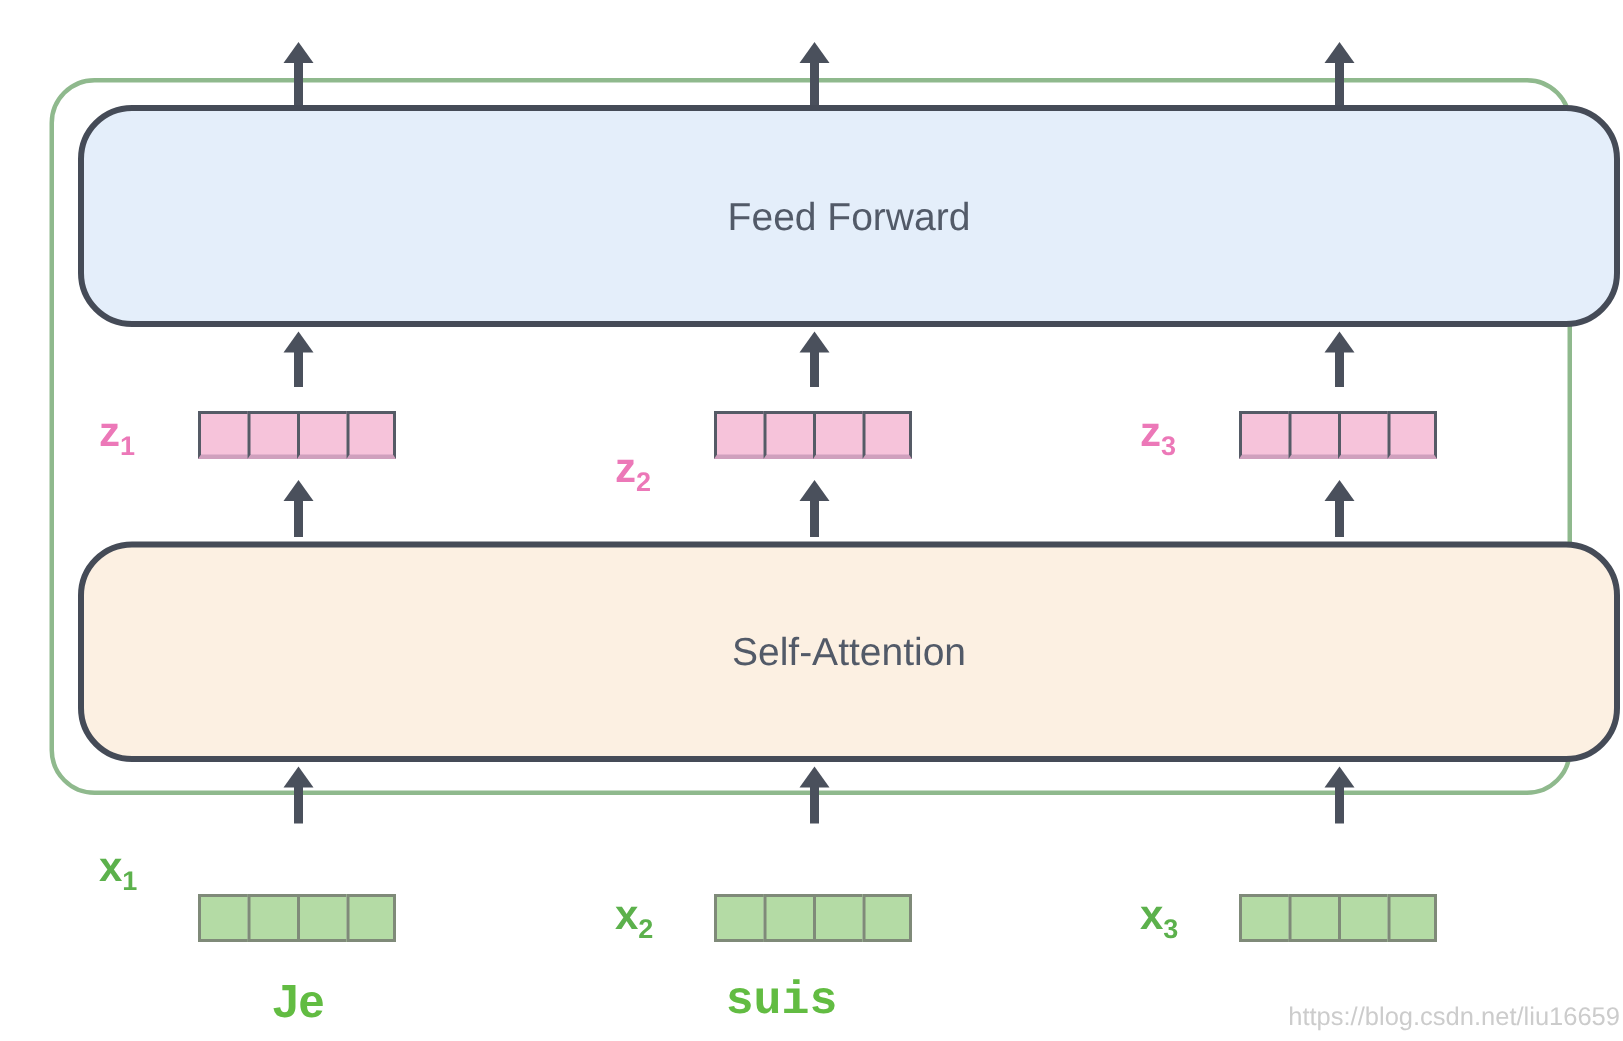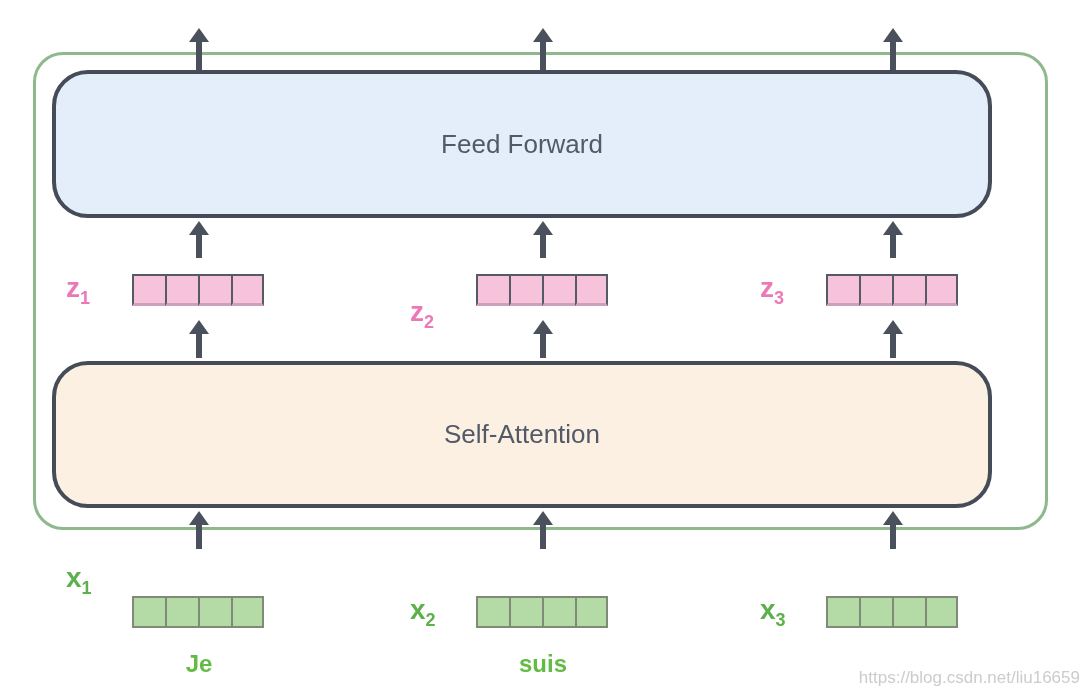--- a/index.html
+++ b/index.html
@@ -34,21 +34,21 @@
     font-size:25px;font-weight:600;letter-spacing:1px;
     color:var(--encoder-label);
   }
   .encoder-box{
     position:absolute;left:33px;top:52px;width:1015px;height:478px;
     border:3px solid var(--encoder-border);border-radius:30px;
     background:transparent;
   }
 
   .block{
-    position:absolute;left:52px;width:940px;
+    position:absolute;left:52px;width:1028px;
     border:4px solid var(--box-border);border-radius:36px;
     display:flex;align-items:center;justify-content:center;
     font-size:26px;color:var(--box-text);
   }
   .block.ff{top:70px;height:148px;background:var(--feed-forward-fill);}
   .block.sa{top:361px;height:147px;background:var(--self-attention-fill);}
 
   .arrow{position:absolute;width:20px;display:flex;flex-direction:column;align-items:center;}
   .arrow .head{
     width:0;height:0;
@@ -77,21 +77,21 @@
   .vector.x .cell{
     background:var(--x-cell-fill);
     border-top:2px solid var(--x-cell-border);
     border-bottom:2px solid var(--x-cell-border);
     border-left:2px solid var(--x-cell-border);
   }
   .vector.x .cell:last-child{border-right:2px solid var(--x-cell-border);}
 
   .word{
     position:absolute;top:650px;transform:translateX(-50%);
-    font-size:24px;font-weight:bold;color:var(--word-color);white-space:nowrap;
+    font-size:31px;font-weight:bold;color:var(--word-color);white-space:nowrap;
   }
   .watermark{
     position:absolute;right:2px;top:668px;
     font-size:17px;color:var(--watermark-color);white-space:nowrap;
   }
 </style>
 </head>
 <body>
 
 <div class="canvas">
@@ -213,17 +213,17 @@
     <span>x</span><sub>3</sub>
   </div>
   <div class="vector x" style="left:826px;top:596px;">
     <div class="cell"></div>
       <div class="cell"></div>
       <div class="cell"></div>
       <div class="cell"></div>
   </div>
 
   <div class="word" style="left:199px;">Je</div>
-  <div class="word" style="left:543px;">suis</div>
+  <div class="word" style="left:521px;font-family:Liberation Mono, monospace;">suis</div>
 
   <div class="watermark">https://blog.csdn.net/liu16659</div>
 
 </div>
 
 </body></html>

